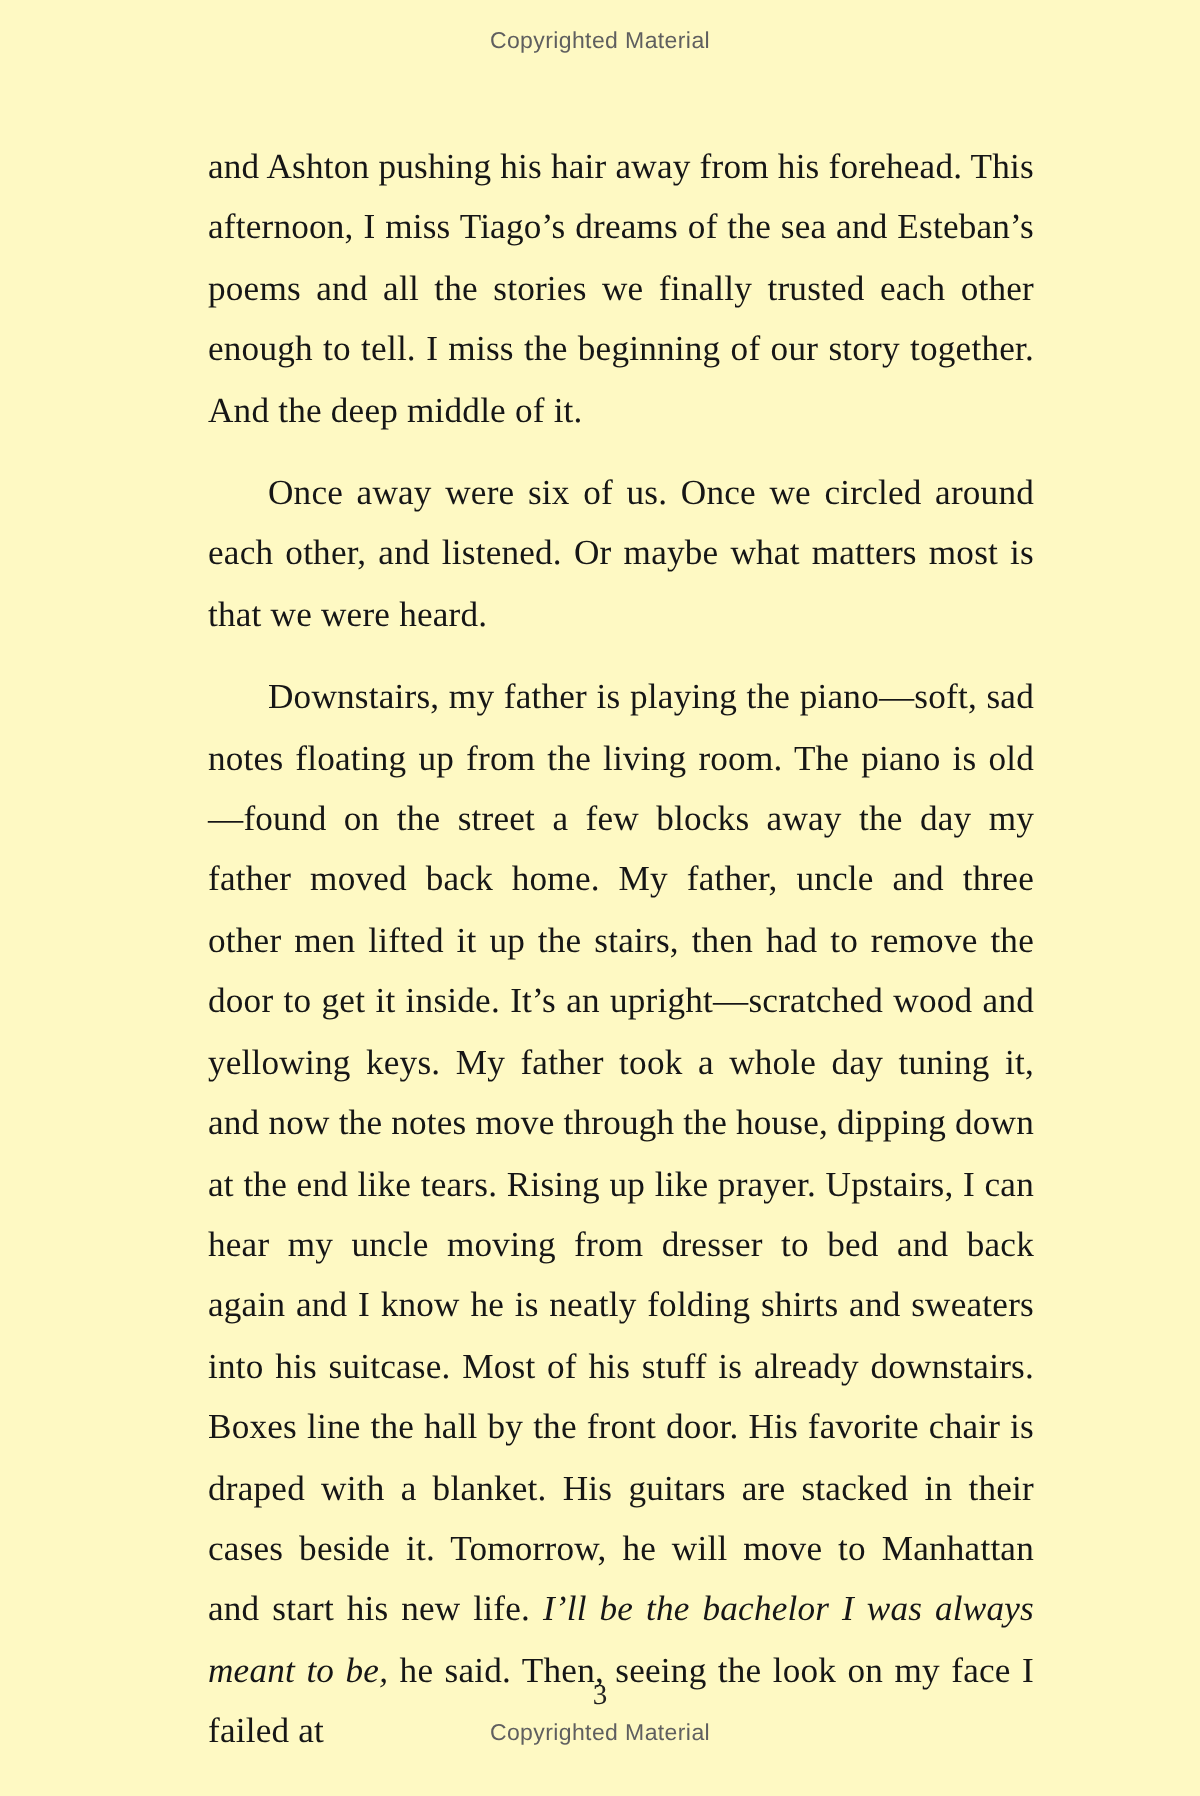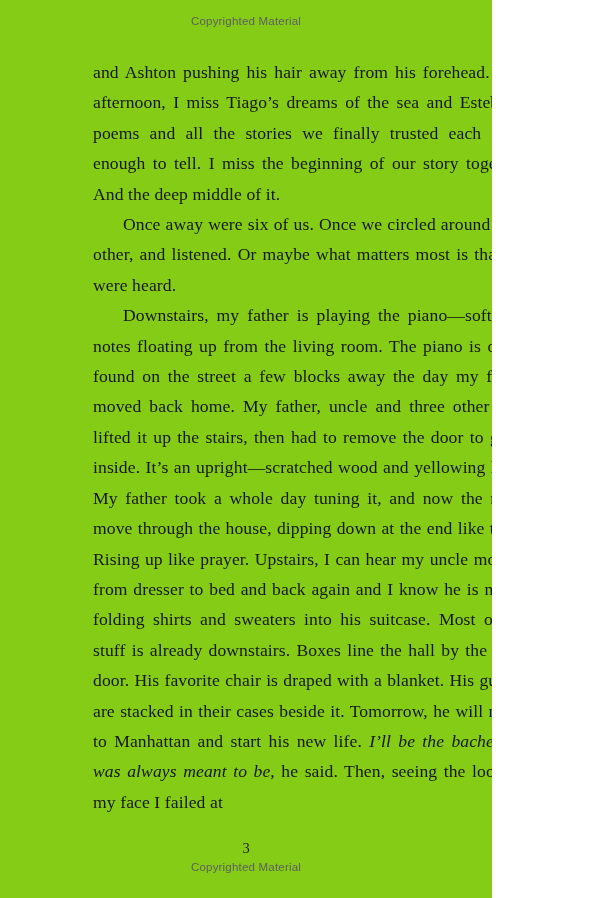--- a/index.html
+++ b/index.html
@@ -2,23 +2,23 @@
 <html><head>
 <meta charset="utf-8">
 <style>
   html, body {
     margin: 0;
     padding: 0;
     background: #ffffff;
   }
   .book-page {
     position: relative;
-    width: 492px;
+    width: 600px;
     height: 898px;
-    background: #84cc16;
+    background: #fef9c3;
     overflow: hidden;
     box-sizing: border-box;
   }
   .top-notice {
     position: absolute;
     top: 15px;
     left: 0;
     width: 100%;
     text-align: center;
     font-family: "Liberation Sans", sans-serif;
@@ -32,21 +32,21 @@
     left: 93px;
     width: 435px;
     font-family: "Liberation Serif", "DejaVu Serif", serif;
     font-size: 17.6px;
     line-height: 30.4px;
     color: #161616;
     text-align: justify;
     letter-spacing: 0.1px;
   }
   .para {
-    margin: 0;
+    margin: 11px;
     text-indent: 30px;
   }
   .para.no-indent {
     text-indent: 0;
   }
   .italic {
     font-style: italic;
   }
   .page-number {
     position: absolute;

